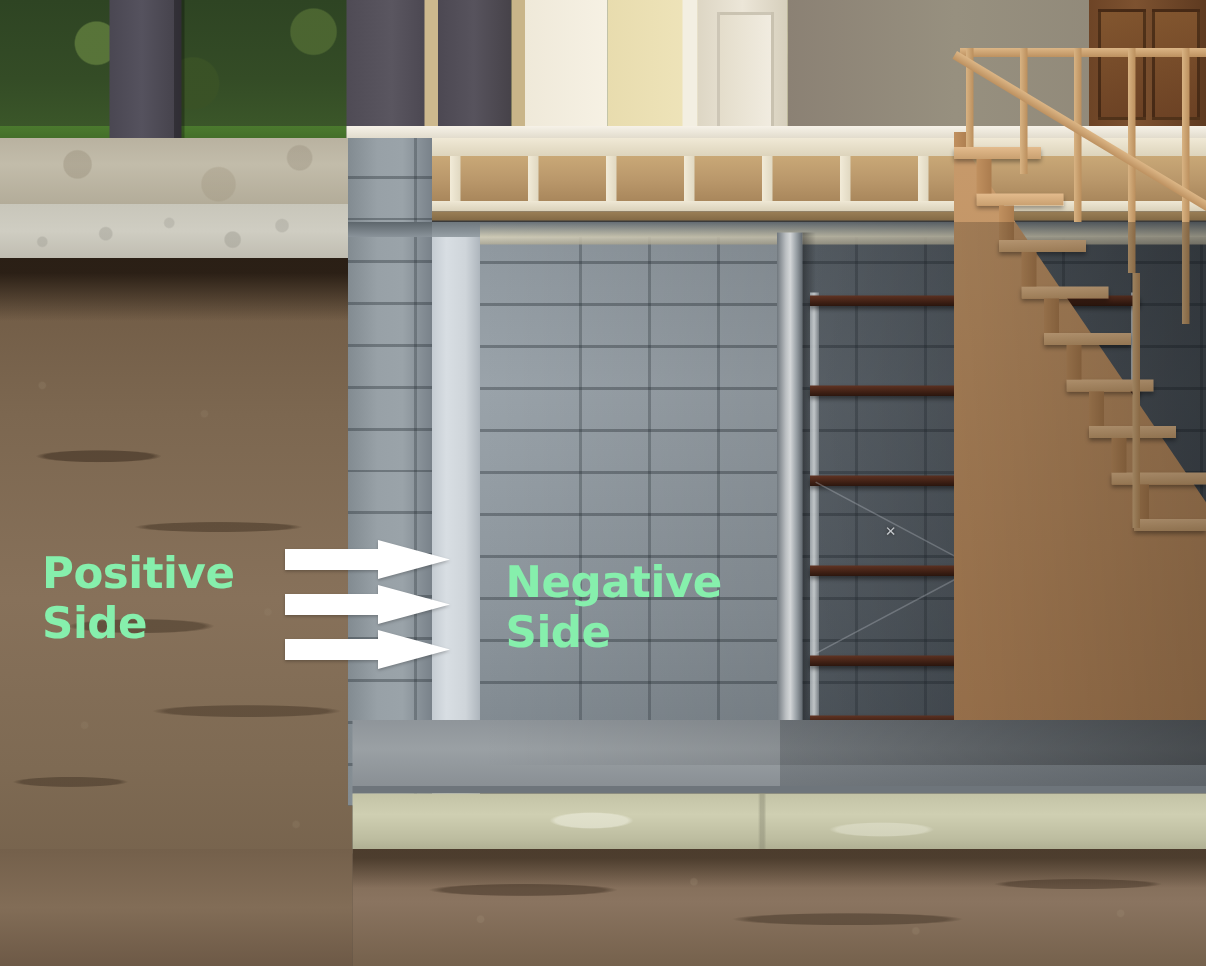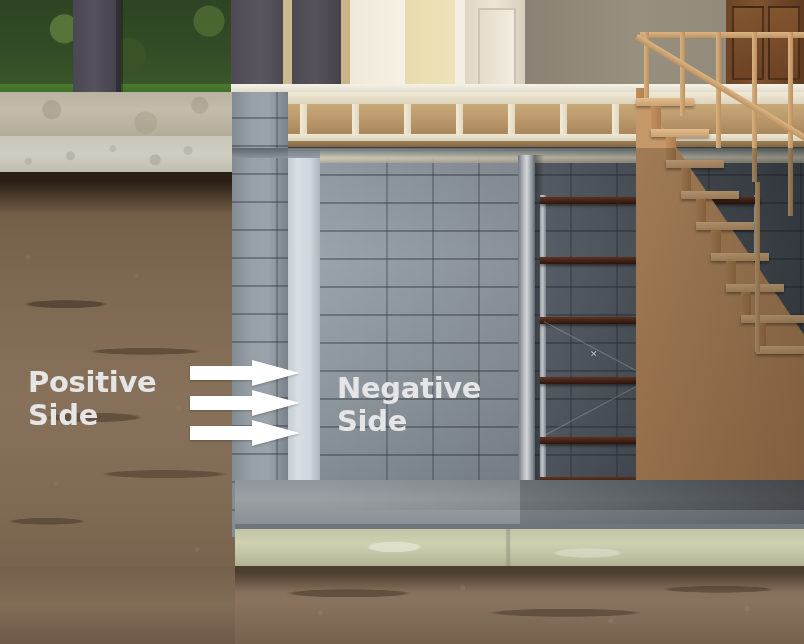--- a/index.html
+++ b/index.html
@@ -330,21 +330,21 @@
 
   
   .arrow{
     position:absolute;
     filter:drop-shadow(0 1px 1px rgba(0,0,0,.25));
   }
 
   
   .label{
     position:absolute;
-    color:#e5e5e5;
+    color:#86efac;
     font-family:"DejaVu Sans","Liberation Sans",sans-serif;
     font-weight:bold;
     font-size:29px;
     line-height:33px;
     letter-spacing:-0.3px;
     white-space:pre-line;
   }
   #label-positive{ left:28px; top:366px; }
   #label-negative{ left:337px; top:372px; }
 

